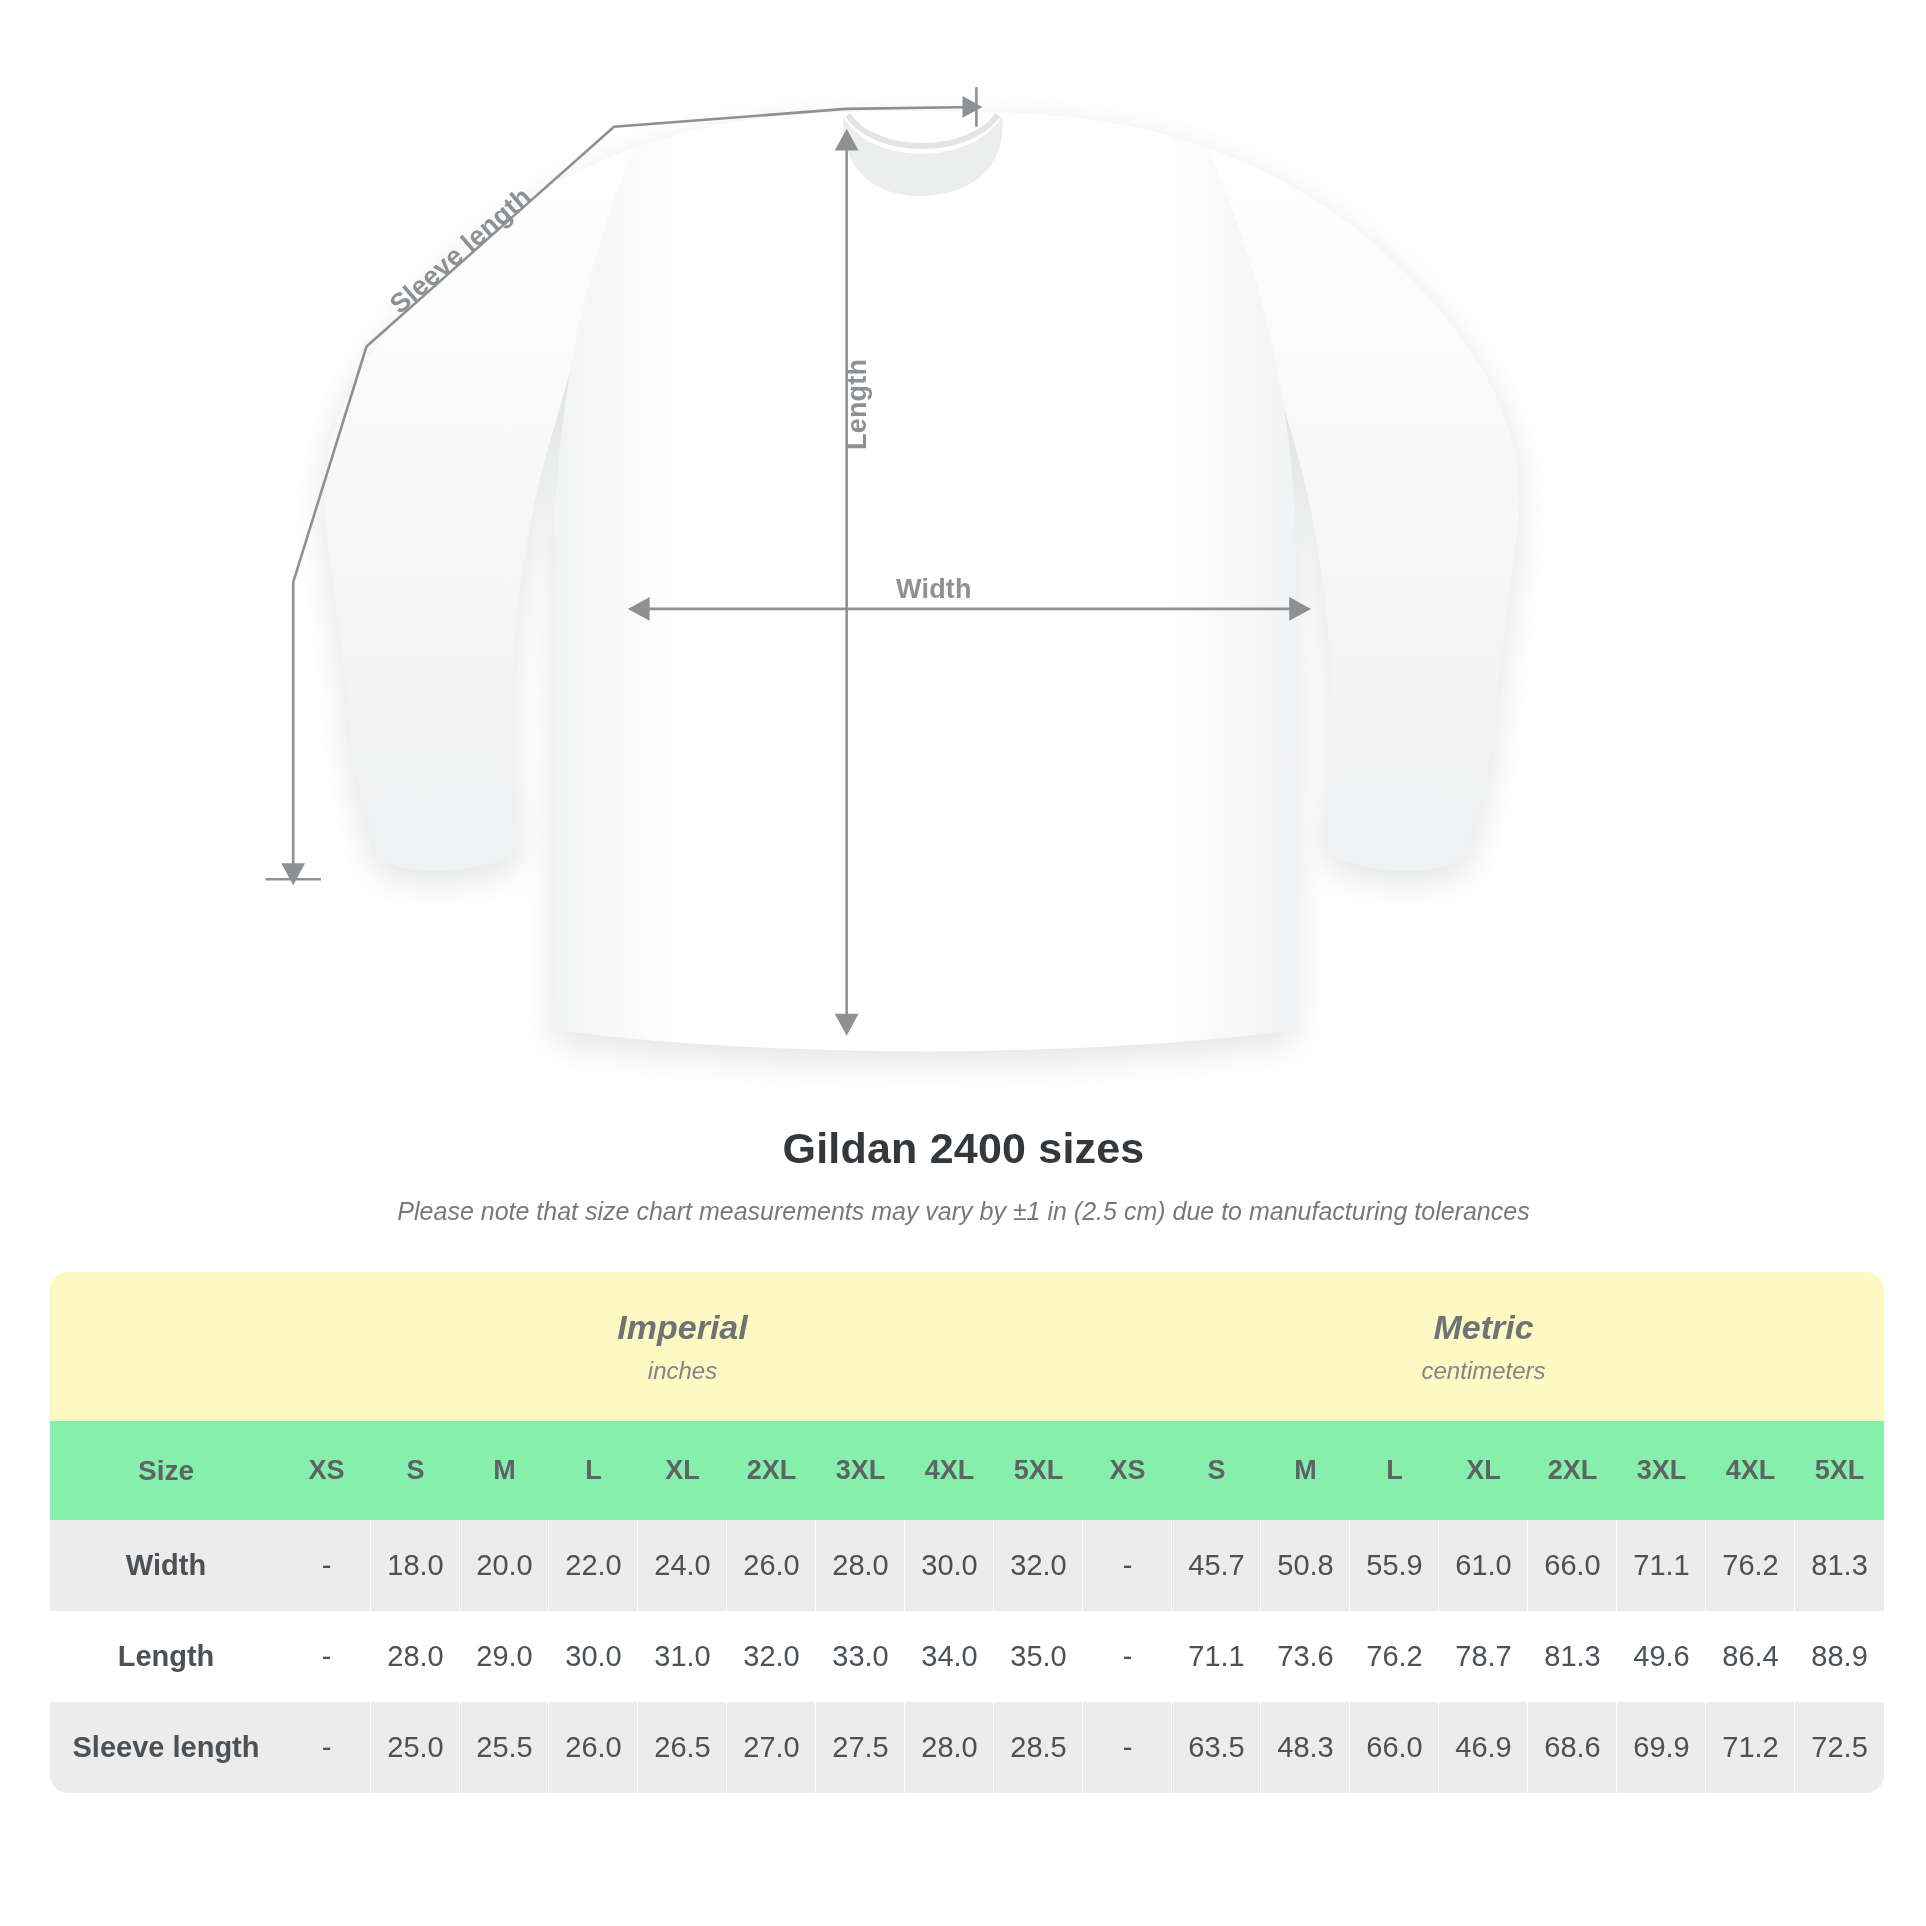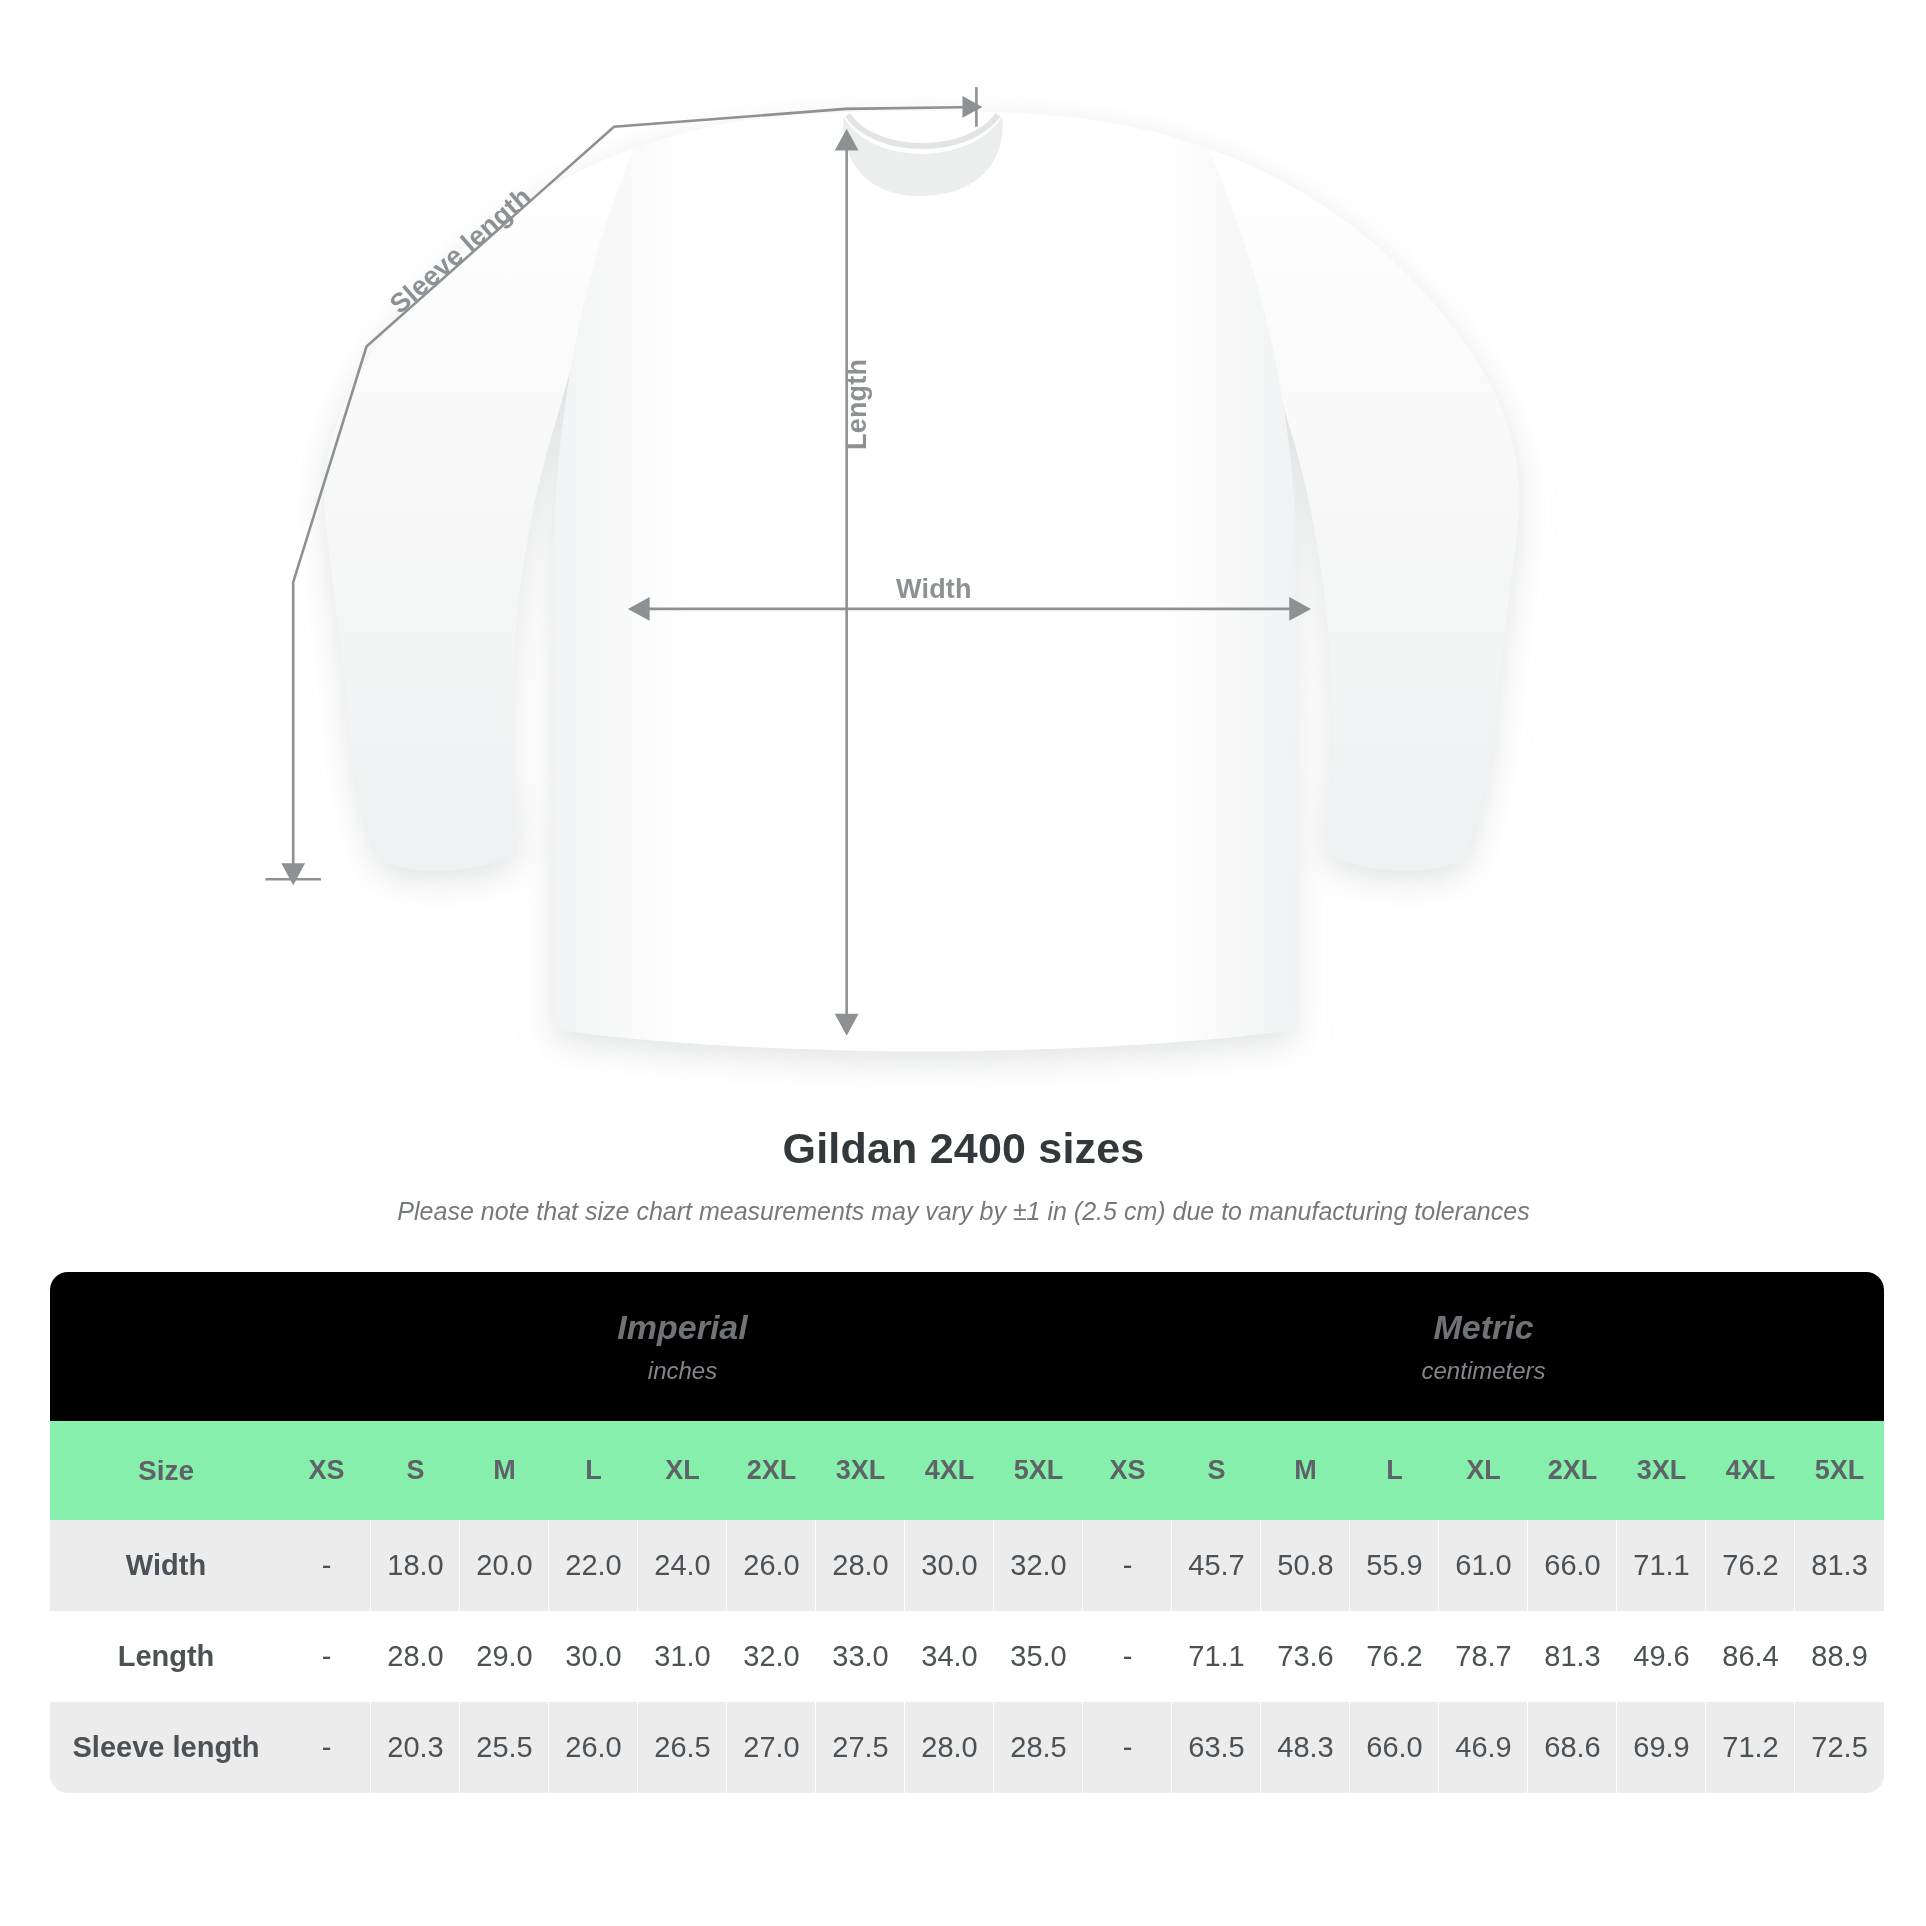--- a/index.html
+++ b/index.html
@@ -88,21 +88,21 @@
     width: 1828px;
     border-collapse: collapse;
     table-layout: fixed;
   }
   table.size-table td, table.size-table th {
     border: 0;
     padding: 0;
   }
 
   .unit-row td {
-    background: #000000;
+    background: #fef9c3;
     height: 149px;
     vertical-align: middle;
     text-align: center;
   }
   .unit-row td.corner-left {
     border-top-left-radius: 18px;
   }
   .unit-row td.corner-right {
     border-top-right-radius: 18px;
   }
@@ -325,21 +325,21 @@
           <td>78.7</td>
           <td>81.3</td>
           <td>49.6</td>
           <td>86.4</td>
           <td>88.9</td>
         </tr>
 
         <tr class="data-row alt last">
           <td class="rowlabel">Sleeve length</td>
           <td class="sep">-</td>
-          <td class="sep">20.3</td>
+          <td class="sep">25.0</td>
           <td class="sep">25.5</td>
           <td class="sep">26.0</td>
           <td class="sep">26.5</td>
           <td class="sep">27.0</td>
           <td class="sep">27.5</td>
           <td class="sep">28.0</td>
           <td class="sep">28.5</td>
           <td class="sep">-</td>
           <td class="sep">63.5</td>
           <td class="sep">48.3</td>

